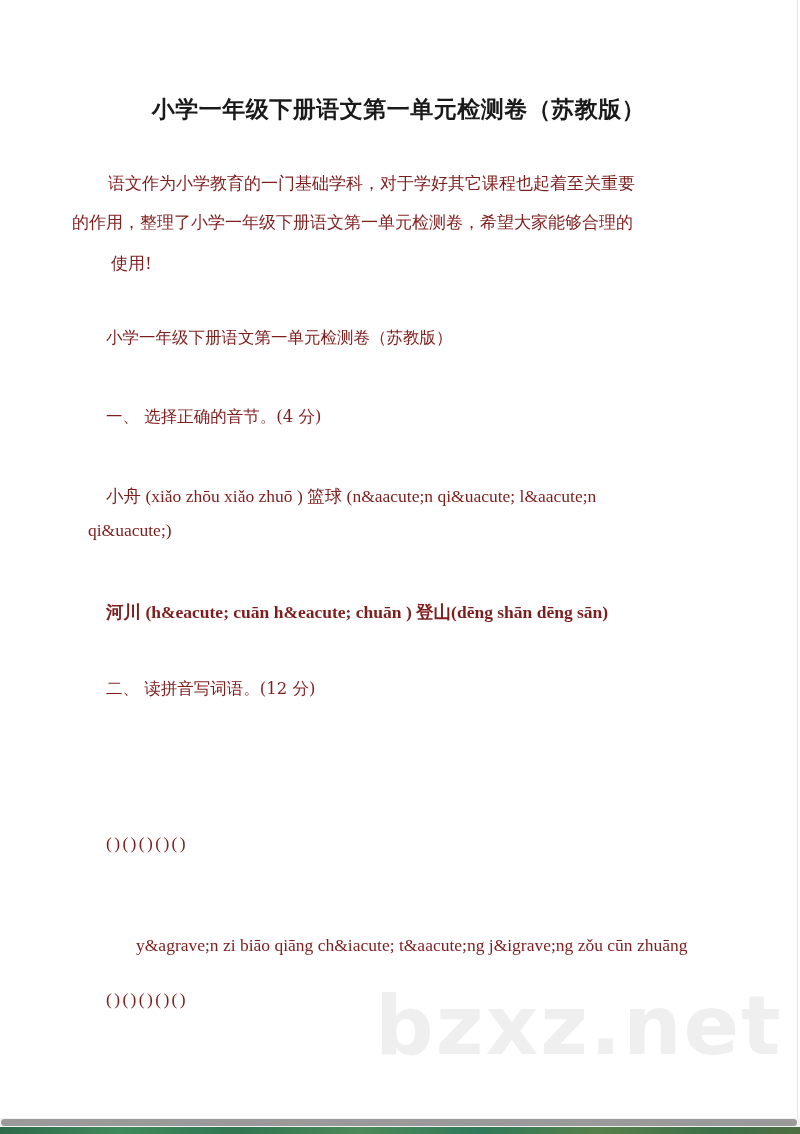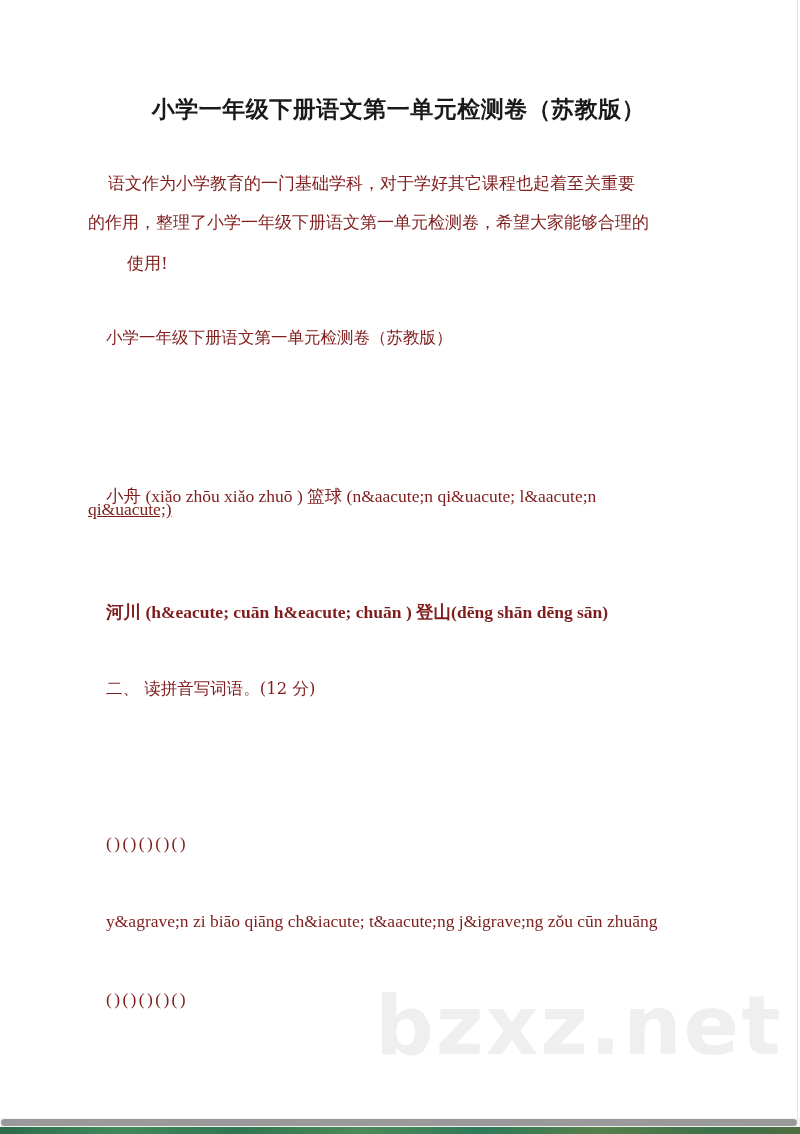--- a/index.html
+++ b/index.html
@@ -39,21 +39,21 @@
       letter-spacing: 0.5px;
     }
     .line {
       position: absolute;
       font-family: "DejaVu Serif", "Liberation Serif", serif;
       font-size: 16.5px;
       color: #7f1d1d;
       white-space: nowrap;
     }
     .intro {
-      left: 88px;
+      left: 72px;
       font-size: 17px;
     }
     .body-l {
       left: 106px;
     }
     .body-l0 {
       left: 88px;
     }
     .pinyin {
       font-family: "Liberation Serif", serif;
@@ -103,31 +103,32 @@
   <div class="page">
 
     <div class="title">小学一年级下册语文第一单元检测卷（苏教版）</div>
 
     <div class="line intro" style="top:172px; left:108px;">语文作为小学教育的一门基础学科，对于学好其它课程也起着至关重要</div>
     <div class="line intro" style="top:211px;">的作用，整理了小学一年级下册语文第一单元检测卷，希望大家能够合理的</div>
     <div class="line intro" style="top:252px;margin-left:39px;">使用!</div>
 
     <div class="line body-l" style="top:327px;">小学一年级下册语文第一单元检测卷（苏教版）</div>
 
+    <div class="line body-l" style="top:406px;">一、  选择正确的音节。(4 分)</div>
 
     <div class="line body-l pinyin" style="top:484px;font-family:Liberation Serif, serif;">小舟  (xiǎo  zhōu  xiǎo  zhuō )  篮球  (n&amp;aacute;n  qi&amp;uacute;  l&amp;aacute;n</div>
-    <div class="line body-l0 pinyin" style="top:499px;text-decoration:underline;">qi&amp;uacute;)</div>
+    <div class="line body-l0 pinyin" style="top:520px;">qi&amp;uacute;)</div>
 
     <div class="line body-l pinyin" style="top:600px;font-weight:bold;">河川  (h&amp;eacute; cuān h&amp;eacute; chuān )  登山(dēng shān dēng sān)</div>
 
     <div class="line body-l" style="top:678px;">二、  读拼音写词语。(12 分)</div>
 
     <div class="line body-l pinyin" style="top:833px; letter-spacing:-1px;">( ) ( ) ( ) ( ) ( )</div>
 
-    <div class="line body-l pinyin" style="top:911px;">y&amp;agrave;n zi biāo qiāng ch&amp;iacute; t&amp;aacute;ng j&amp;igrave;ng zǒu cūn zhuāng</div>
+    <div class="line body-l pinyin" style="top:935px;margin-left:30px;">y&amp;agrave;n zi biāo qiāng ch&amp;iacute; t&amp;aacute;ng j&amp;igrave;ng zǒu cūn zhuāng</div>
     <div class="line body-l pinyin" style="top:989px; letter-spacing:-1px;">( ) ( ) ( ) ( ) ( )</div>
 
     <div class="watermark">bzxz.net</div>
   </div>
 
   <div class="hscroll">
     <div class="hscroll-thumb"></div>
   </div>
 
   <div class="desktop-strip"></div>

